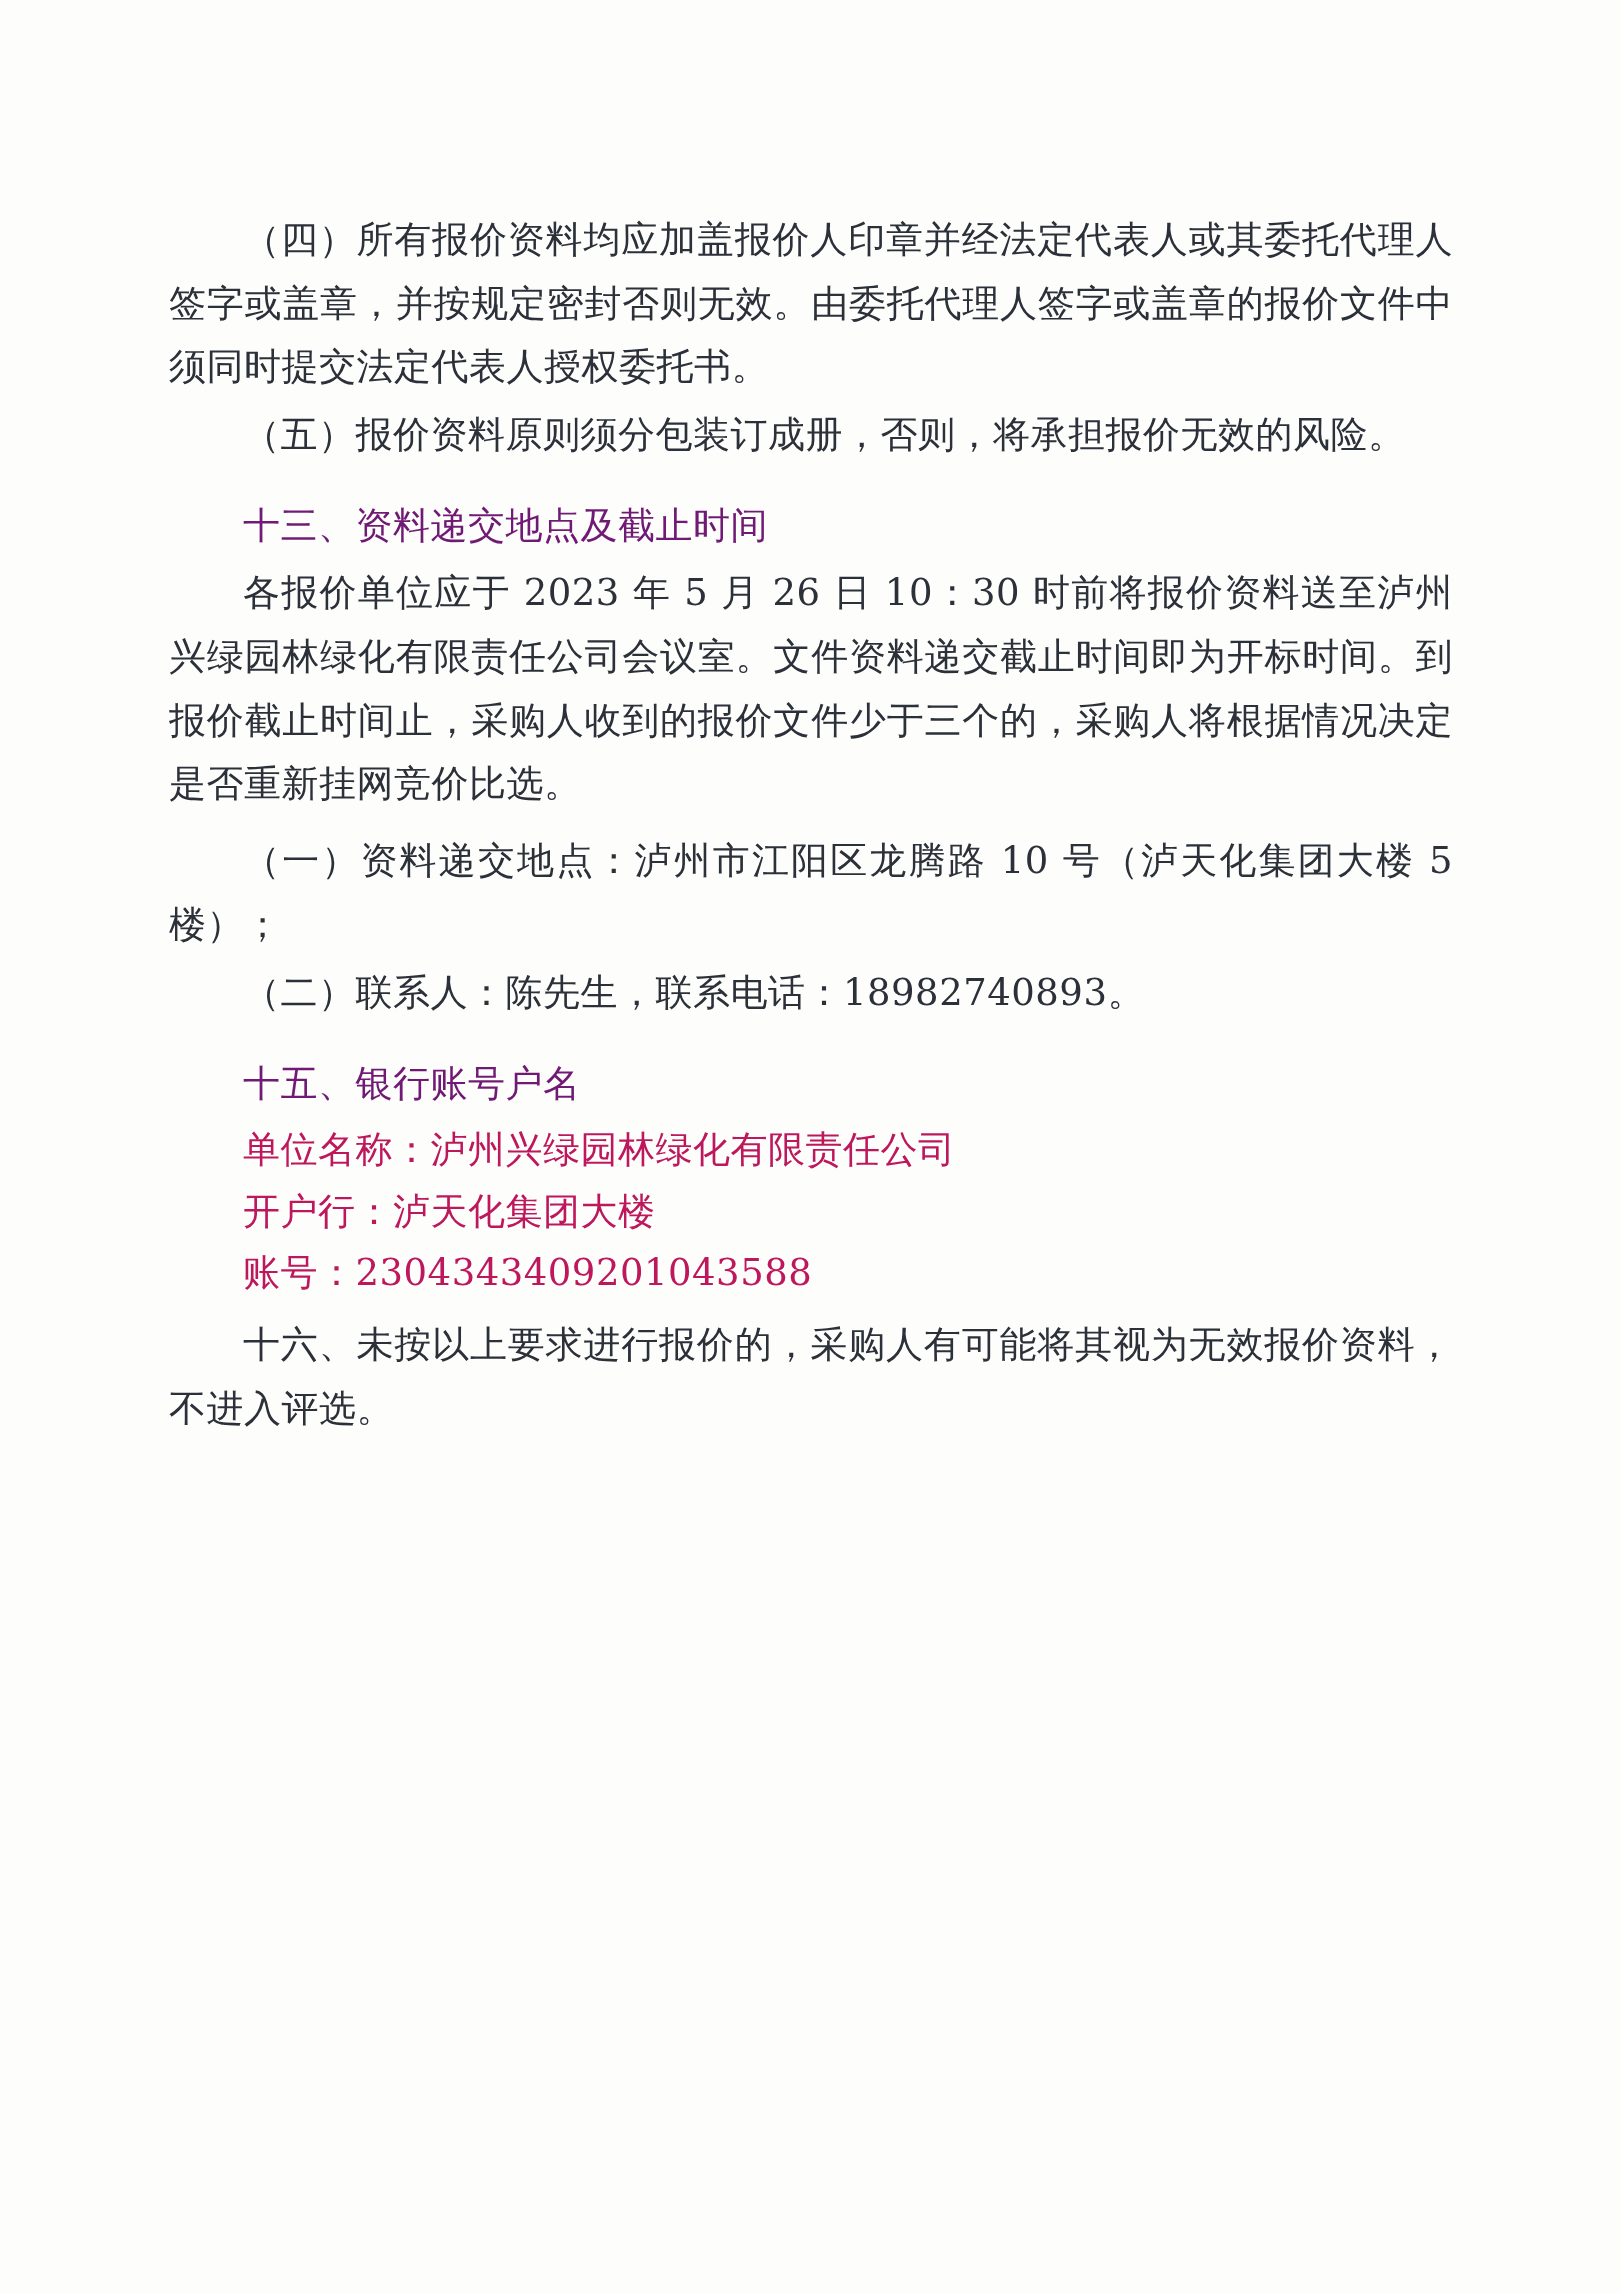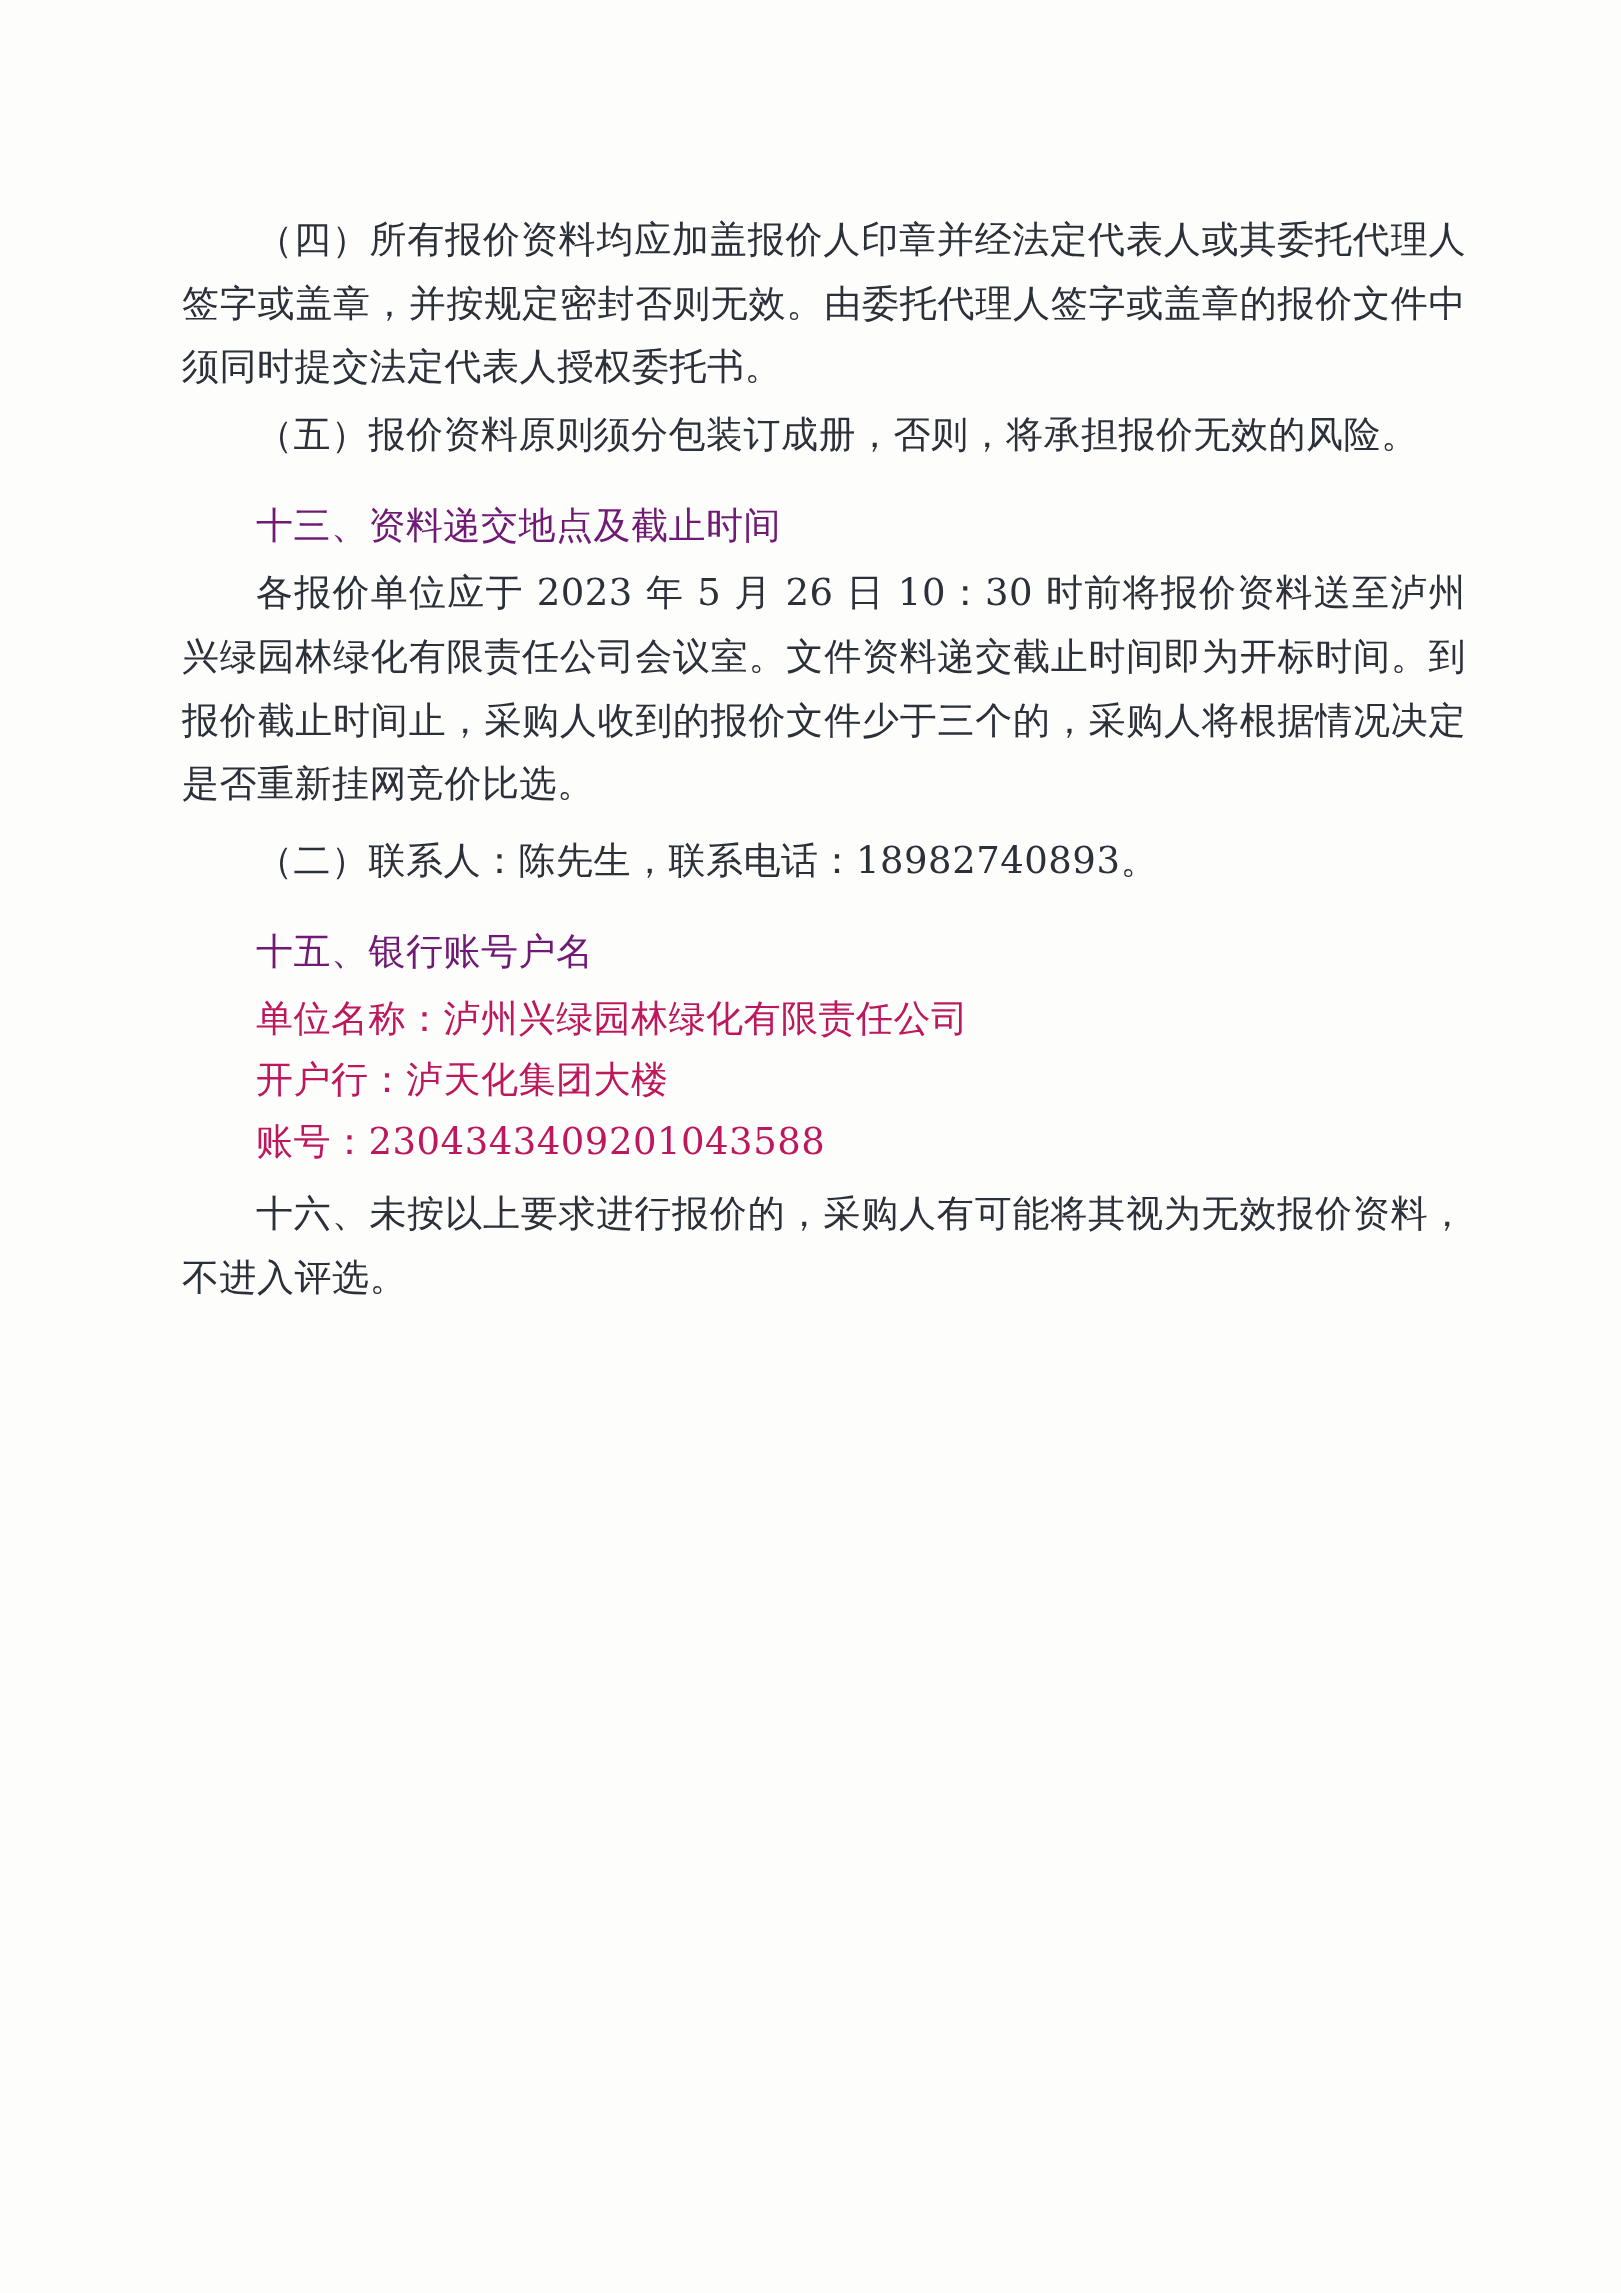--- a/index.html
+++ b/index.html
@@ -18,21 +18,21 @@
   .page {
     position: absolute;
     left: 0;
     top: 0;
     width: 1621px;
     height: 2294px;
     background: #fdfdfc;
   }
   .content {
     position: absolute;
-    left: 182px;
+    left: 169px;
     top: 208px;
     width: 1284px;
   }
   .para {
     font-size: 37px;
     line-height: 1.72;
     letter-spacing: 0.5px;
     text-align: justify;
     margin: 0 0 3.9px 0;
     color: #2b3039;
@@ -72,20 +72,21 @@
     <div class="spacer-sm"></div>
 
     <h2 class="heading">十三、资料递交地点及截止时间</h2>
 
     <p class="para indent">各报价单位应于 2023 年 5 月 26 日 10：30 时前将报价资料送至泸州兴绿园林绿化有限责任公司会议室。文件资料递交截止时间即为开标时间。到报价截止时间止，采购人收到的报价文件少于三个的，采购人将根据情况决定是否重新挂网竞价比选。</p>
 
 
     <div class="spacer-sm"></div>
 
 
+    <p class="para indent">（一）资料递交地点：泸州市江阳区龙腾路 10 号（泸天化集团大楼 5 楼）；</p>
 
     <p class="para indent">（二）联系人：陈先生，联系电话：18982740893。</p>
 
     <div class="spacer-sm"></div>
 
     <h2 class="heading">十五、银行账号户名</h2>
 
     <p class="bank-line">单位名称：泸州兴绿园林绿化有限责任公司</p>
 
     <p class="bank-line">开户行：泸天化集团大楼</p>

